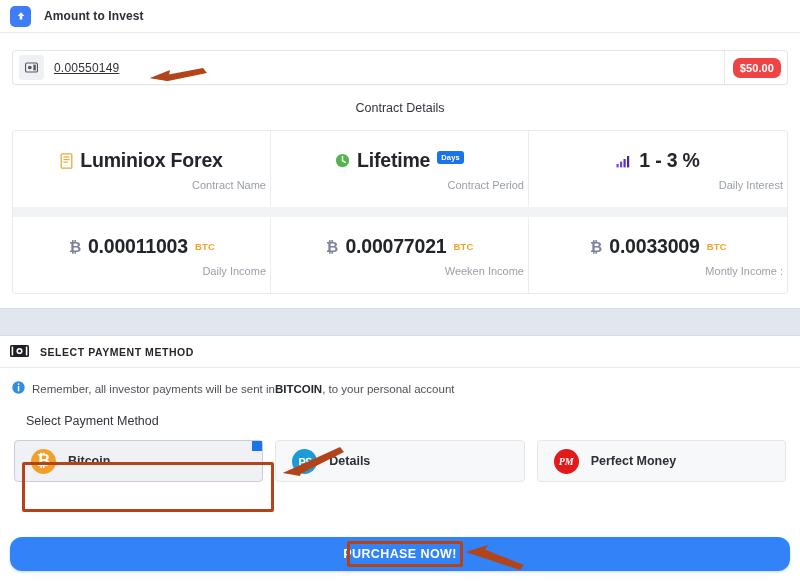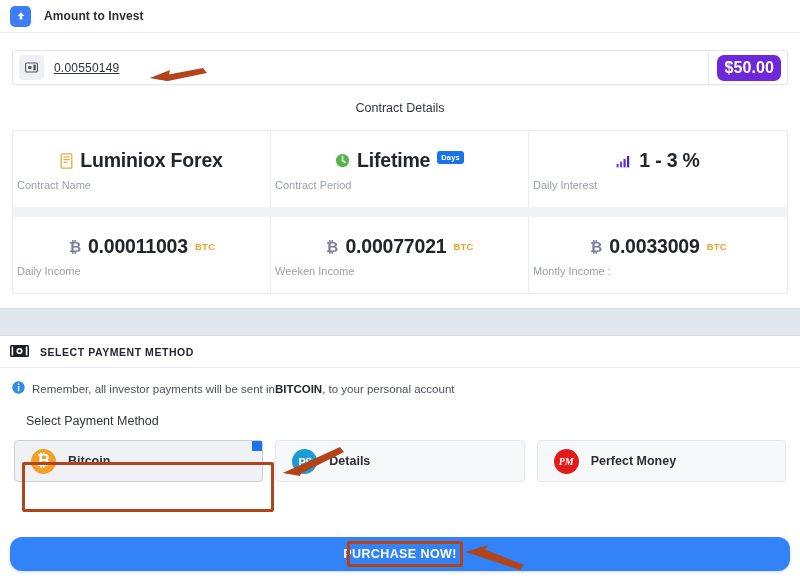--- a/index.html
+++ b/index.html
@@ -54,23 +54,23 @@
     font-size: 12px; color: #2e3238; letter-spacing: .2px;
     font-family: "Liberation Sans", sans-serif;
     text-decoration: underline;
   }
   .amt-right {
     margin-left: auto; display: flex; align-items: center; height: 100%;
   }
   .amt-sep { width: 1px; height: 33px; background: #e6e8ec; }
   .amt-badge {
     margin: 0 6px 0 8px;
-    background: #6d28d9;
+    background: #ef4444;
     color: #fff;
-    font-size: 16px; font-weight: 700;
+    font-size: 11px; font-weight: 700;
     padding: 4px 7px 4px 7px;
     border-radius: 7px;
     letter-spacing: .1px;
   }
 
   
   .contract-title {
     text-align: center;
     font-size: 12.5px; color: #31353c; font-weight: 500;
     margin-top: 16px;
@@ -78,21 +78,21 @@
   .contract-card {
     margin: 15px 12px 0 12px;
     border: 1px solid #e8eaee;
     border-radius: 3px;
     background: #fff;
     overflow: hidden;
   }
   .cc-row { display: flex; }
   .cc-cell {
     flex: 1 1 33.333%;
-    text-align: left;
+    text-align: right;
     padding: 18px 4px 16px 4px;
     border-right: 1px solid #ebedf0;
   }
   .cc-cell:last-child { border-right: 0; }
   .cc-main {
     display: flex; align-items: center; justify-content: center; gap: 7px;
     white-space: nowrap;
   }
   .cc-value {
     font-size: 19.5px; font-weight: 700; color: #22262c; letter-spacing: -.2px;

